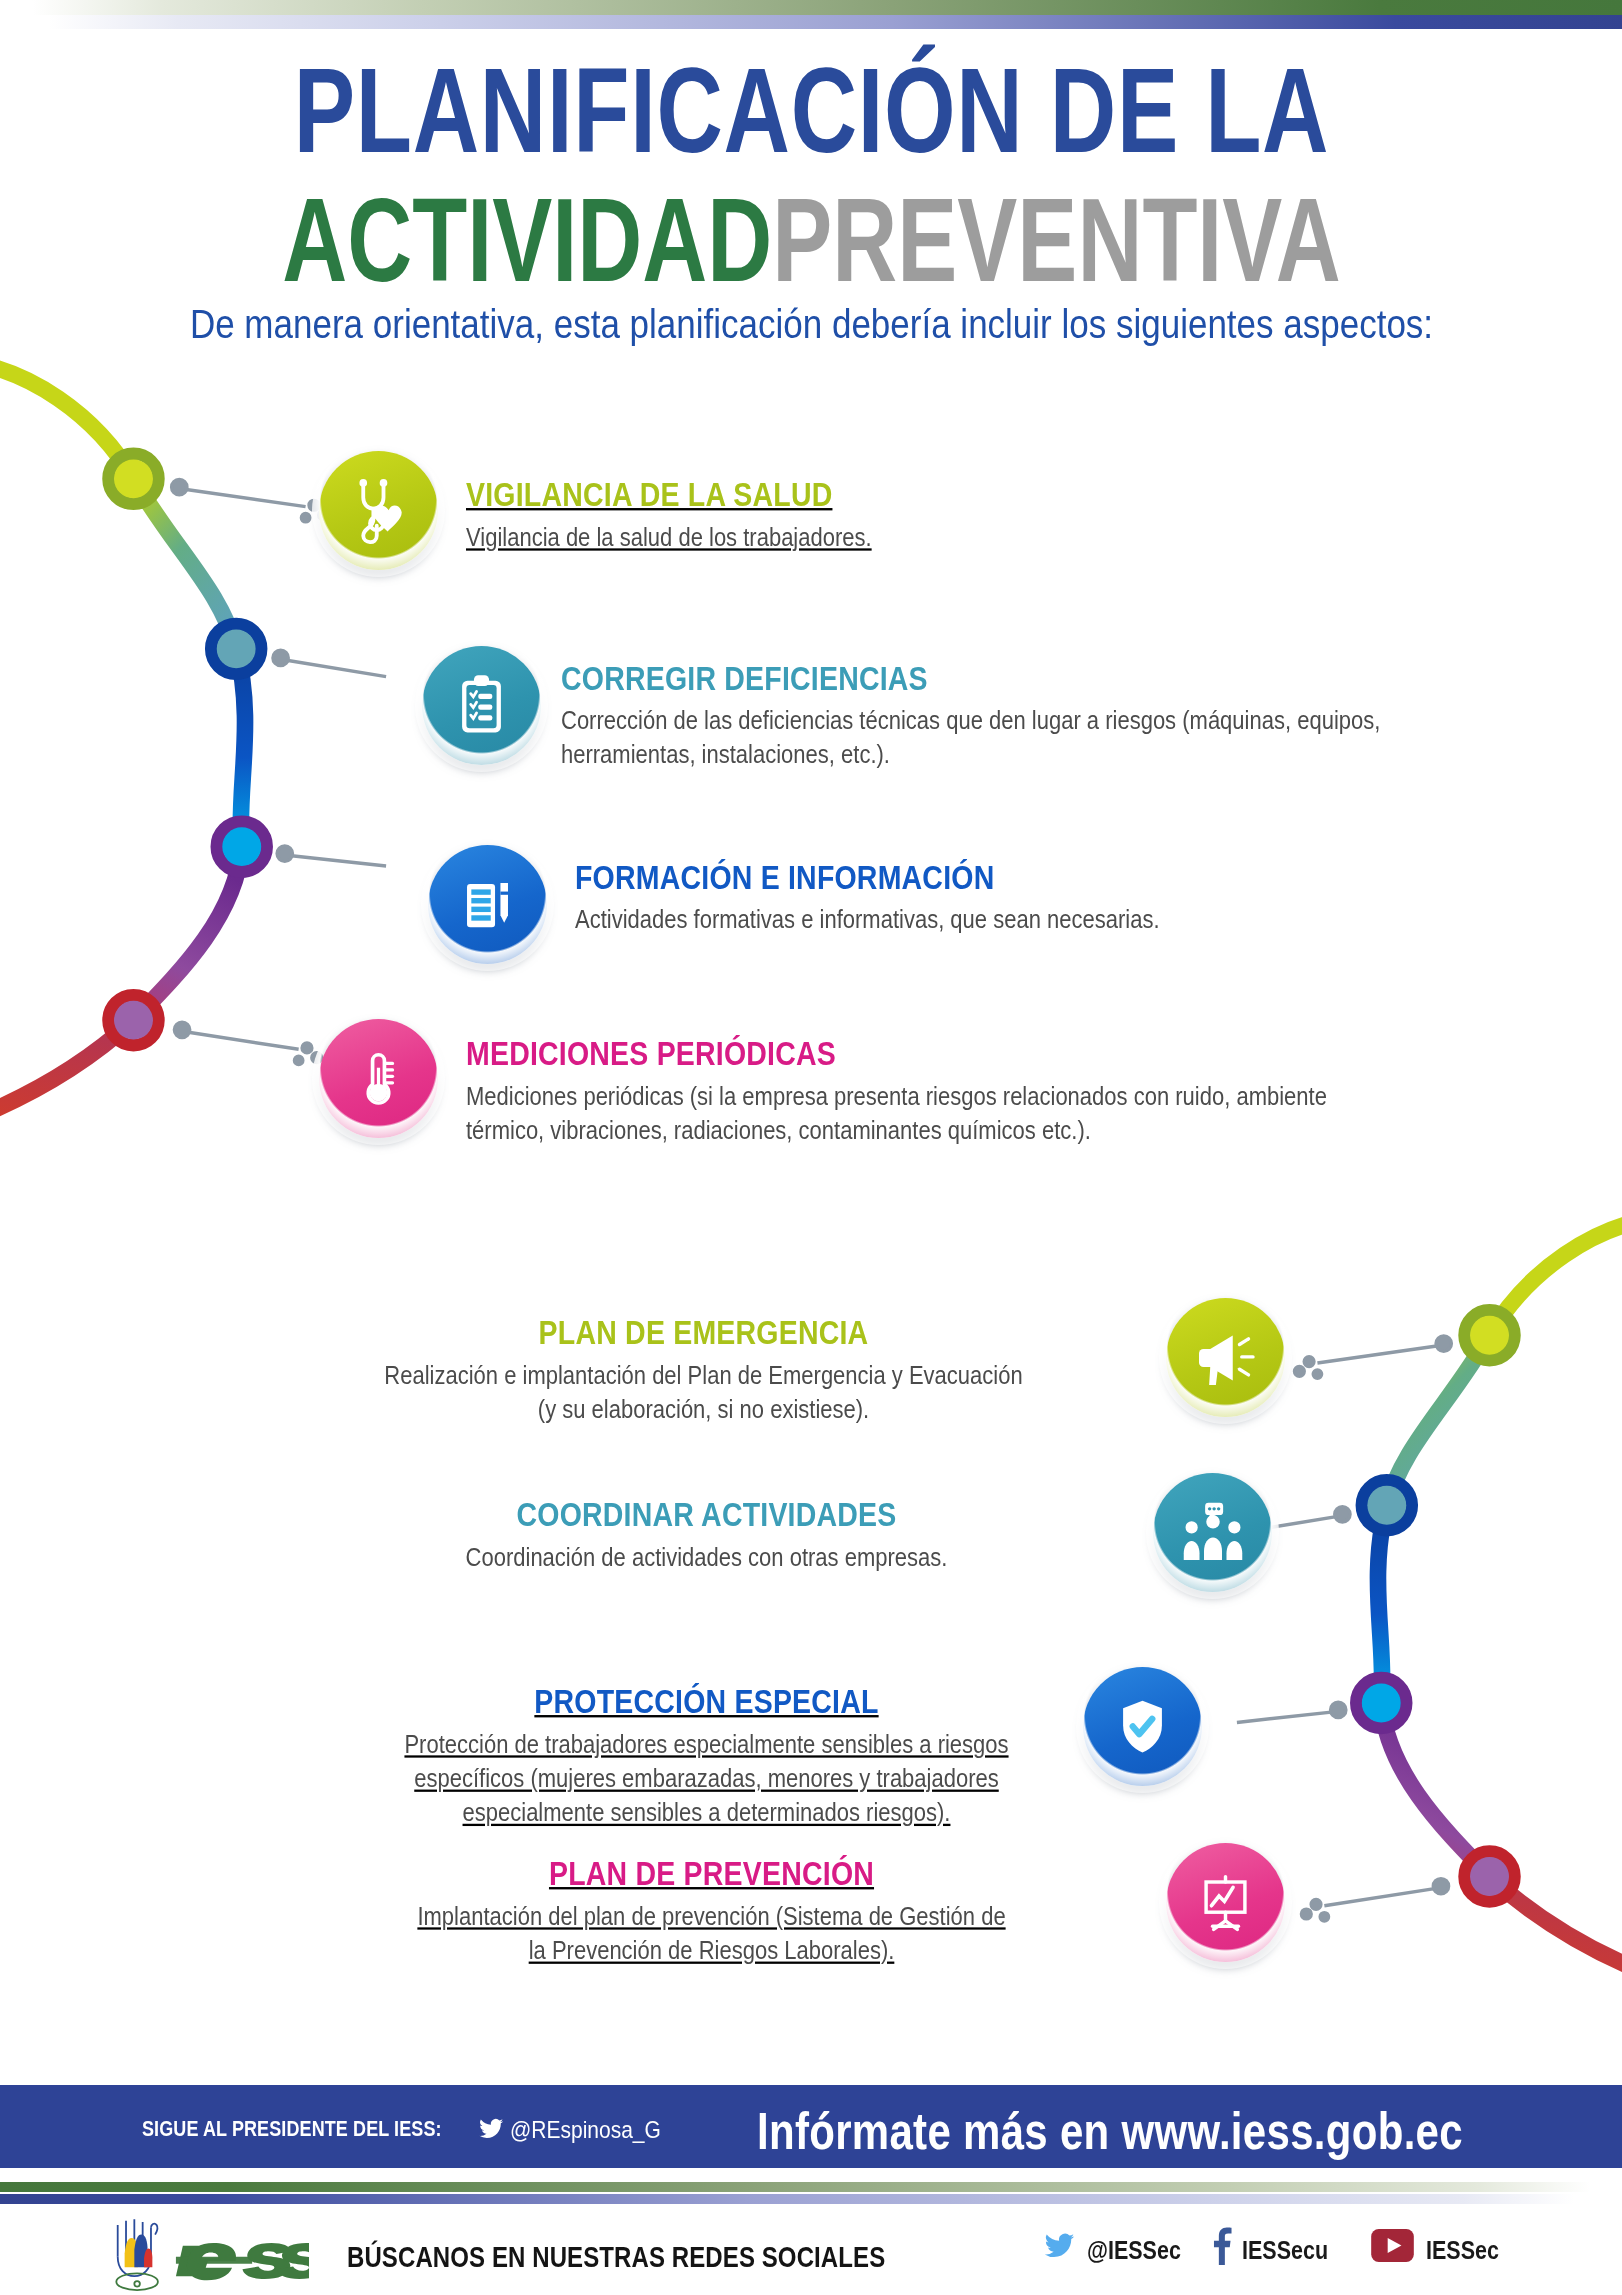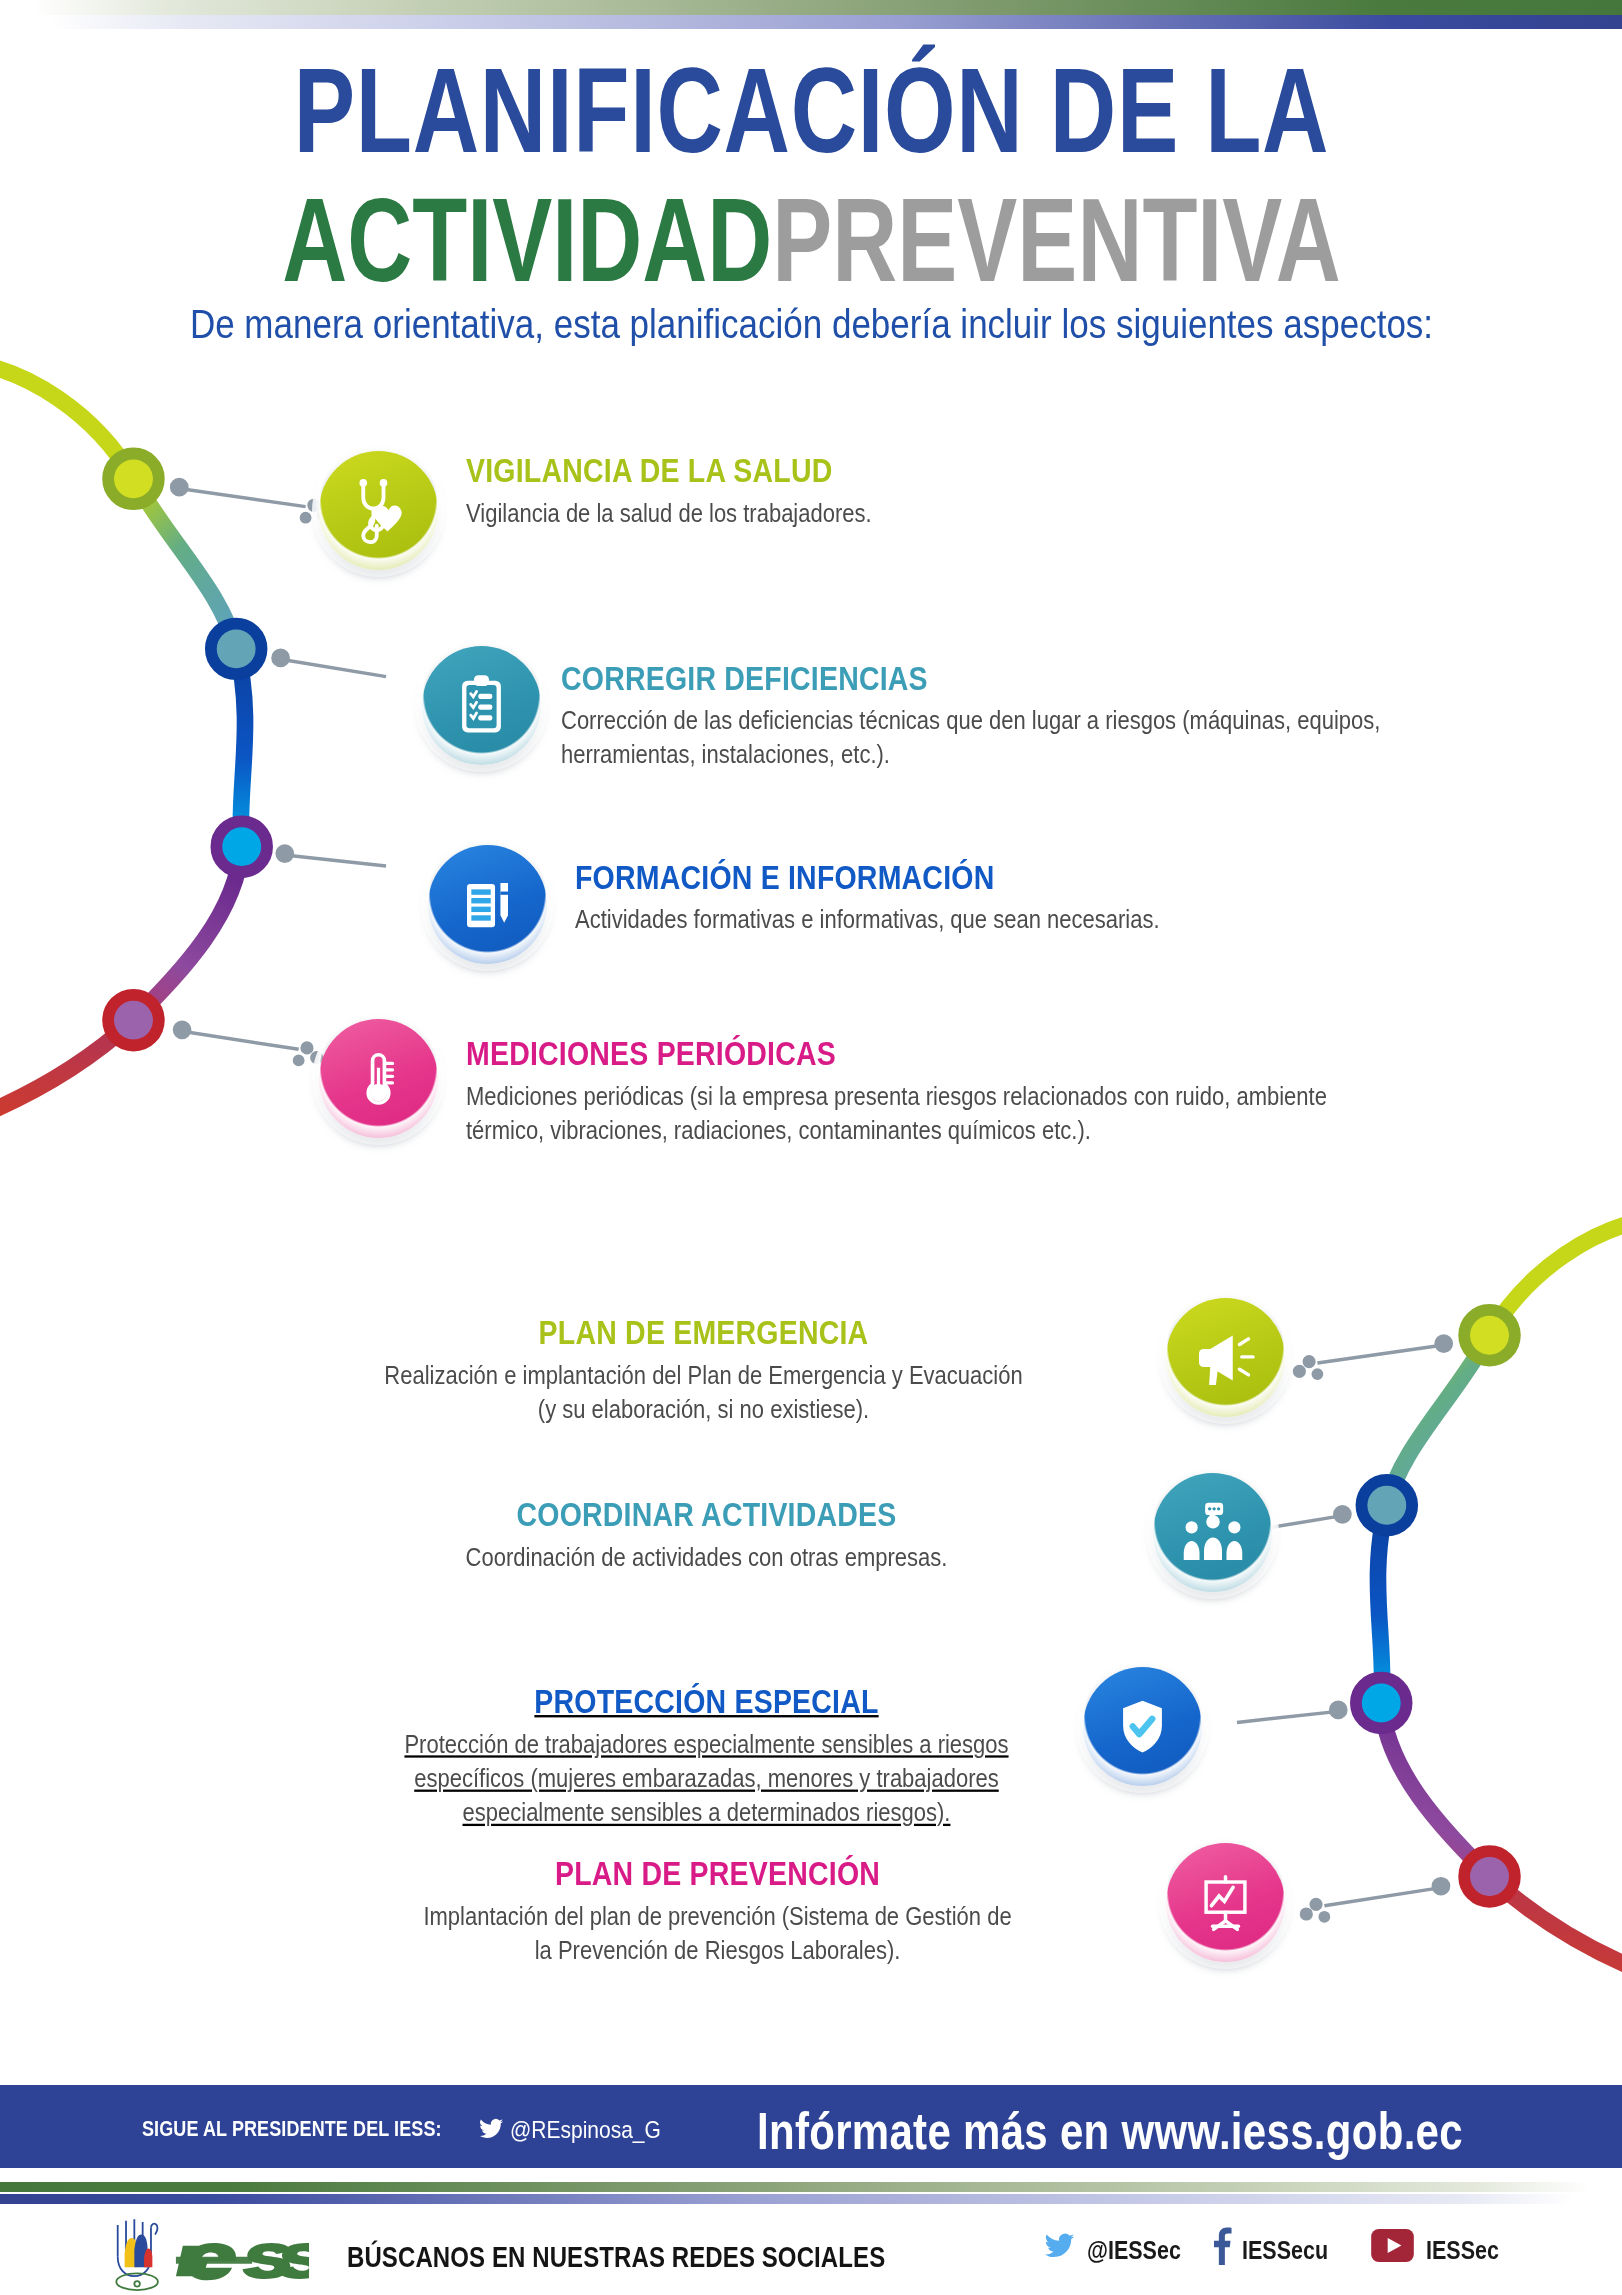--- a/index.html
+++ b/index.html
@@ -230,21 +230,21 @@
   <div class="bubble b-lime" style="left:0; top:0;">
     <svg width="72" height="72" viewBox="0 0 64 64" fill="#fff">
       <path d="M33 26c-4-6-12-5-13 2 0 6 8 12 12 16 4-4 12-10 12-16-1-7-9-8-11-2z" transform="translate(6,4) scale(1.05)"></path>
       <path d="M18 8v12c0 6 4 10 9 10s9-4 9-10V8" fill="none" stroke="#fff" stroke-width="3.4" stroke-linecap="round"></path>
       <circle cx="18" cy="7" r="3.4"></circle>
         <circle cx="36" cy="7" r="3.4"></circle>
       <path d="M27 30v10c0 7-9 7-9 14s12 8 12 0v-9" fill="none" stroke="#fff" stroke-width="3.4" stroke-linecap="round"></path>
       <circle cx="30" cy="43" r="6" fill="none" stroke="#fff" stroke-width="3.4"></circle>
     </svg>
   </div>
-  <div class="txt" style="left:147px; top:0; width:902px;">
+  <div class="txt" style="left:147px; top:24px; width:902px;text-decoration:underline;">
     <h3 class="c-lime">VIGILANCIA DE LA SALUD</h3>
     <p>Vigilancia de la salud de los trabajadores.</p>
   </div>
 </div>
 
 <div class="item left" style="left:422px; top:646px;">
   <div class="bubble b-teal" style="left:0; top:0;">
     <svg width="69" height="69" viewBox="0 0 64 64">
       <rect x="14" y="9" width="36" height="48" rx="5" fill="#fff"></rect>
       <rect x="18" y="13" width="28" height="40" rx="3" fill="#2e93ae"></rect>
@@ -368,21 +368,21 @@
     <svg width="69" height="69" viewBox="0 0 64 64" fill="none" stroke="#fff" stroke-width="3.2" stroke-linecap="round">
       <rect x="14" y="13" width="36" height="28"></rect>
       <polyline points="19,35 26,26 31,31 39,18" stroke-width="3.4"></polyline>
       <line x1="32" y1="41" x2="32" y2="49"></line>
       <line x1="20" y1="54" x2="44" y2="54"></line>
       <line x1="32" y1="49" x2="21" y2="57"></line>
         <line x1="32" y1="49" x2="43" y2="57"></line>
       <line x1="32" y1="8" x2="32" y2="13"></line>
     </svg>
   </div>
-  <div class="txt" style="right:143px; top:8.3px; width:611px;">
+  <div class="txt" style="right:149px; top:8.3px; width:611px;text-decoration:underline;">
     <h3 class="c-pink">PLAN DE PREVENCIÓN</h3>
     <p>Implantación del plan de prevención (Sistema de Gestión de la Prevención de Riesgos Laborales).</p>
   </div>
 </div>
 
 <div class="footer-blue">
   <div class="follow">SIGUE AL PRESIDENTE DEL IESS:</div>
   <span class="tw-bird">
     <svg width="30.5" height="26" viewBox="0 0 24 24" fill="#ffffff">
         <path d="M23 4.9a9 9 0 0 1-2.6.7 4.5 4.5 0 0 0 2-2.5 9 9 0 0 1-2.9 1.1A4.5 4.5 0 0 0 11.7 8a12.8 12.8 0 0 1-9.3-4.7 4.5 4.5 0 0 0 1.4 6 4.4 4.4 0 0 1-2-.6 4.5 4.5 0 0 0 3.6 4.4 4.5 4.5 0 0 1-2 .1 4.5 4.5 0 0 0 4.2 3.1A9 9 0 0 1 1 18.3a12.7 12.7 0 0 0 6.9 2c8.3 0 12.9-6.9 12.9-12.9v-.6A9.2 9.2 0 0 0 23 4.9z"></path>

